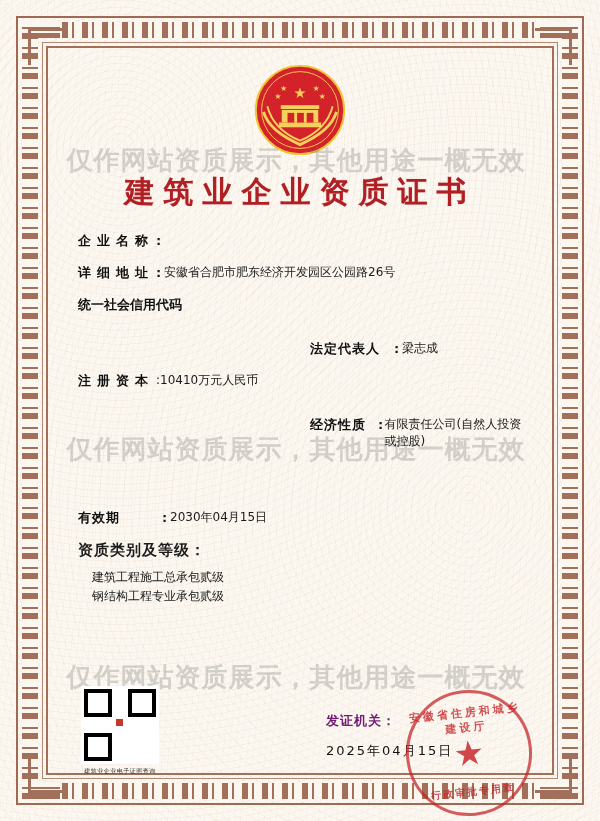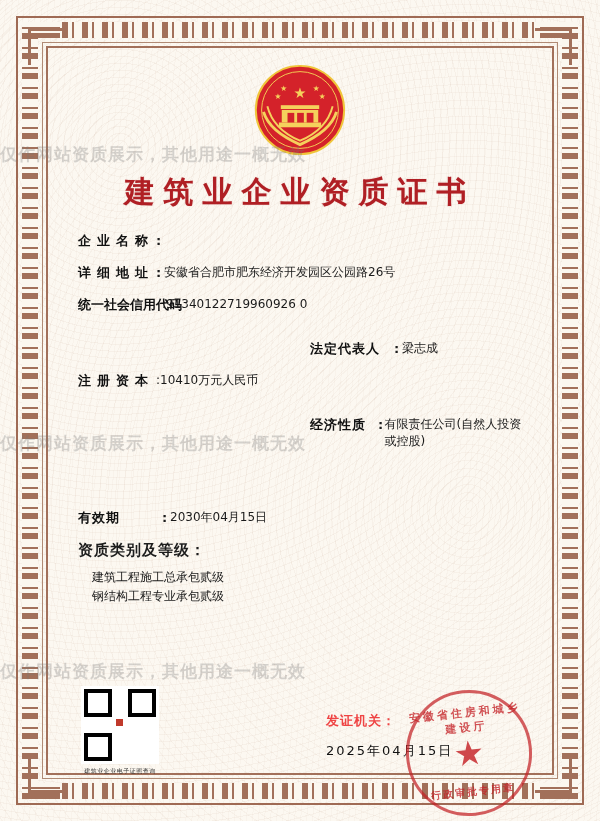--- a/index.html
+++ b/index.html
@@ -124,22 +124,23 @@
     font-weight: bold;
     letter-spacing: 9px;
     color: #b01f24;
     text-shadow: 0 0 1px rgba(160,30,35,0.35);
   }
 
   
   .watermark {
     position: absolute;
     left: 0; right: 8px;
-    font-family: "DejaVu Sans", sans-serif;
-    font-size: 17px;
+    text-align: center;
+    font-family: "DejaVu Sans", sans-serif;
+    font-size: 26px;
     font-weight: bold;
     color: rgba(120,120,120,0.30);
     letter-spacing: 1px;
     pointer-events: none;
     white-space: nowrap;
   }
   .wm1 { top: 143px; }
   .wm2 { top: 432px; }
   .wm3 { top: 660px; }
 
@@ -251,21 +252,21 @@
   }
 
   
   .issuer {
     position: absolute;
     left: 326px;
     top: 712px;
     font-family: Liberation Serif, serif;
     font-size: 13px;
     font-weight: bold;
-    color: #ef4444;
+    color: #701a75;
     letter-spacing: 1px;
   }
   .issue-date {
     position: absolute;
     left: 326px;
     top: 742px;
     font-family: "DejaVu Sans", sans-serif;
     font-size: 13px;
     color: #111;
     letter-spacing: 2px;
@@ -370,21 +371,20 @@
       <div class="cell full">
         <span class="lab w4">详细地址</span>
         <span class="colon">:</span>
         <span class="val">安徽省合肥市肥东经济开发园区公园路26号</span>
       </div>
     </div>
 
     <div class="row">
       <div class="cell left">
         <span class="lab w6">统一社会信用代码</span>
-        <span class="val">:91340122719960926 0</span>
       </div>
       <div class="cell right">
         <span class="lab w5">法定代表人</span>
         <span class="colon">:</span>
         <span class="val">梁志成</span>
       </div>
     </div>
 
     <div class="row">
       <div class="cell left">

